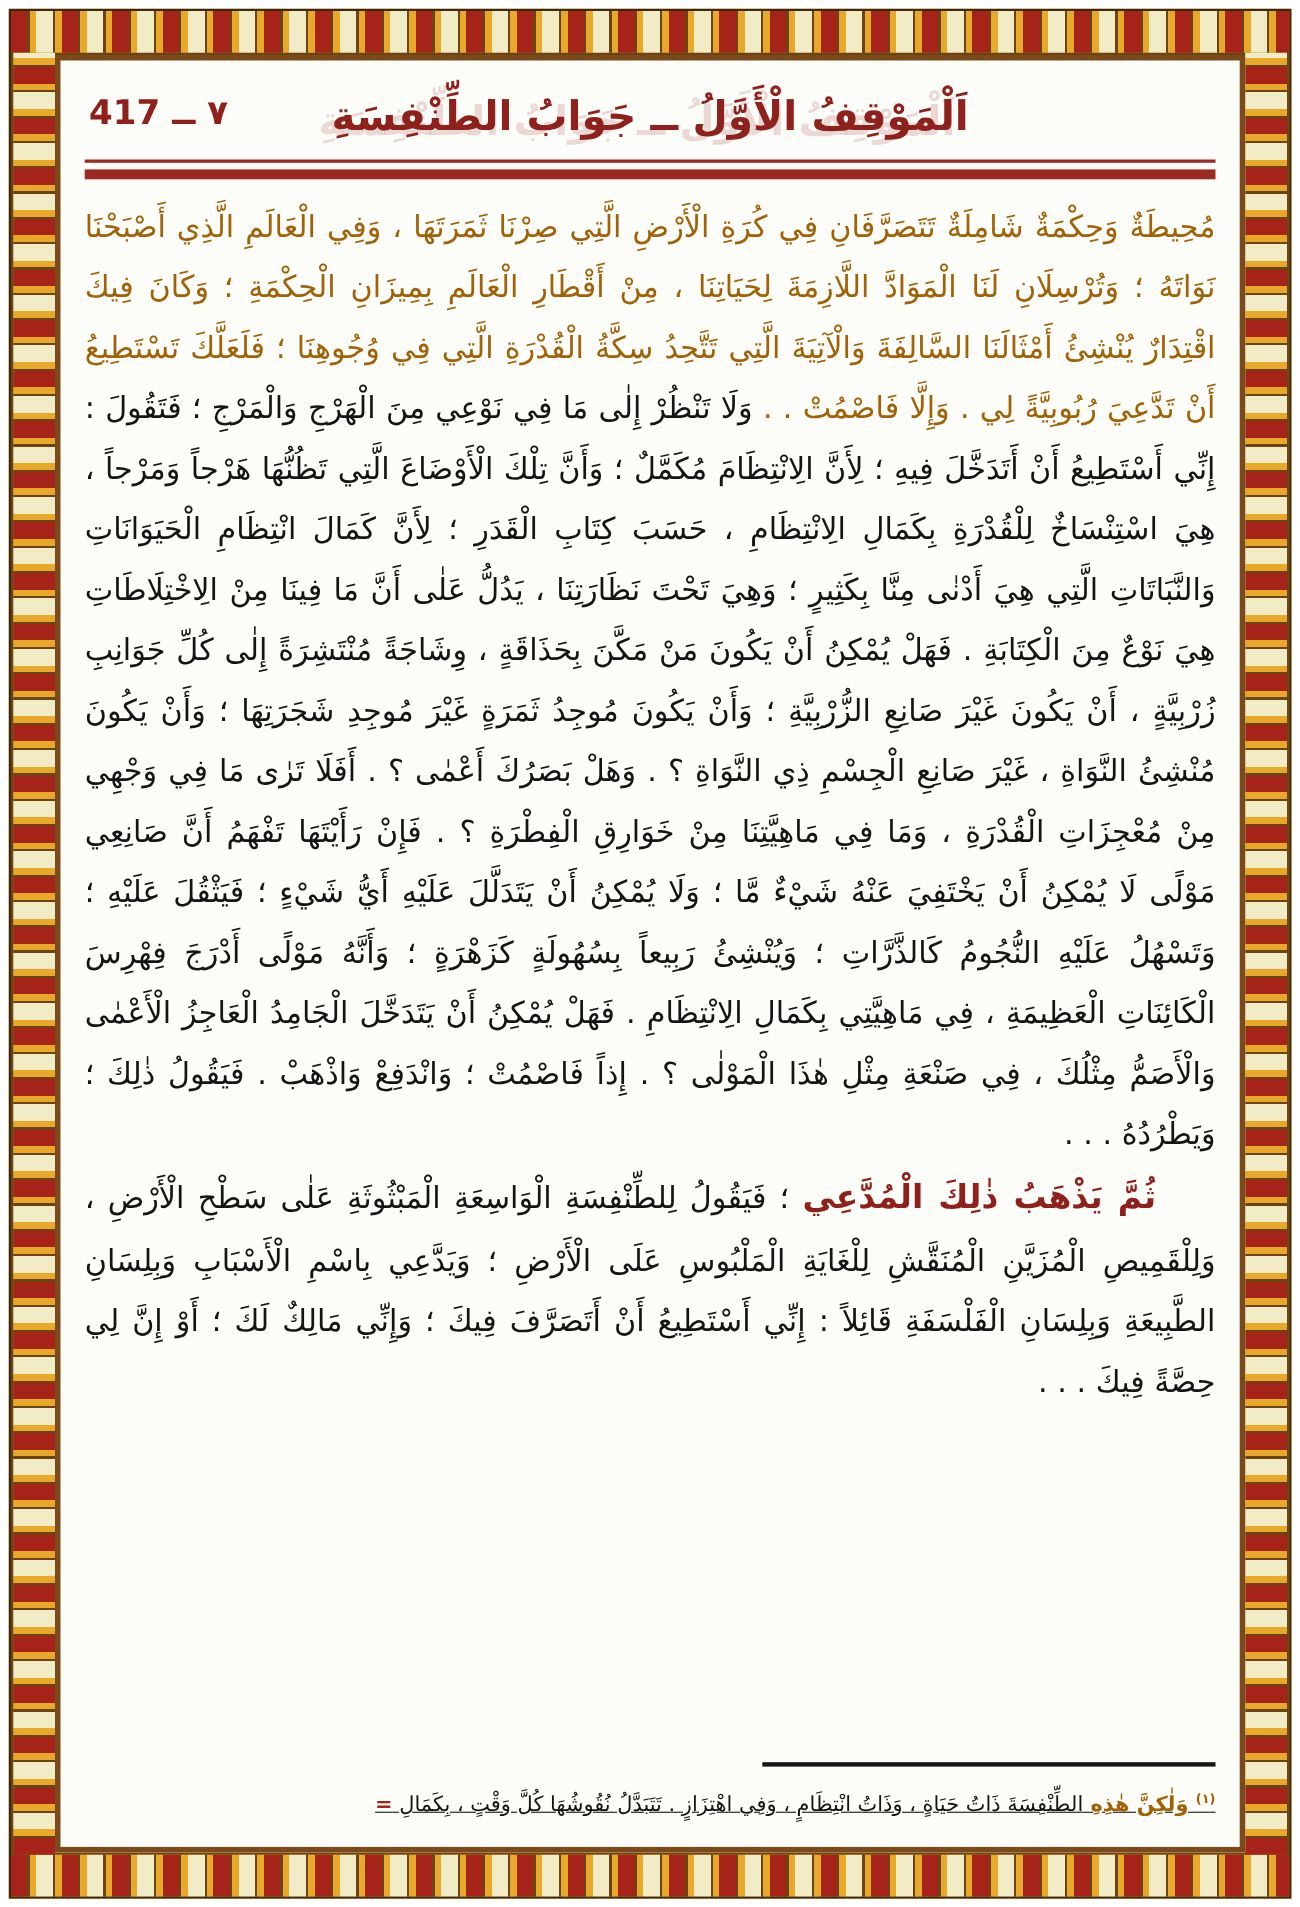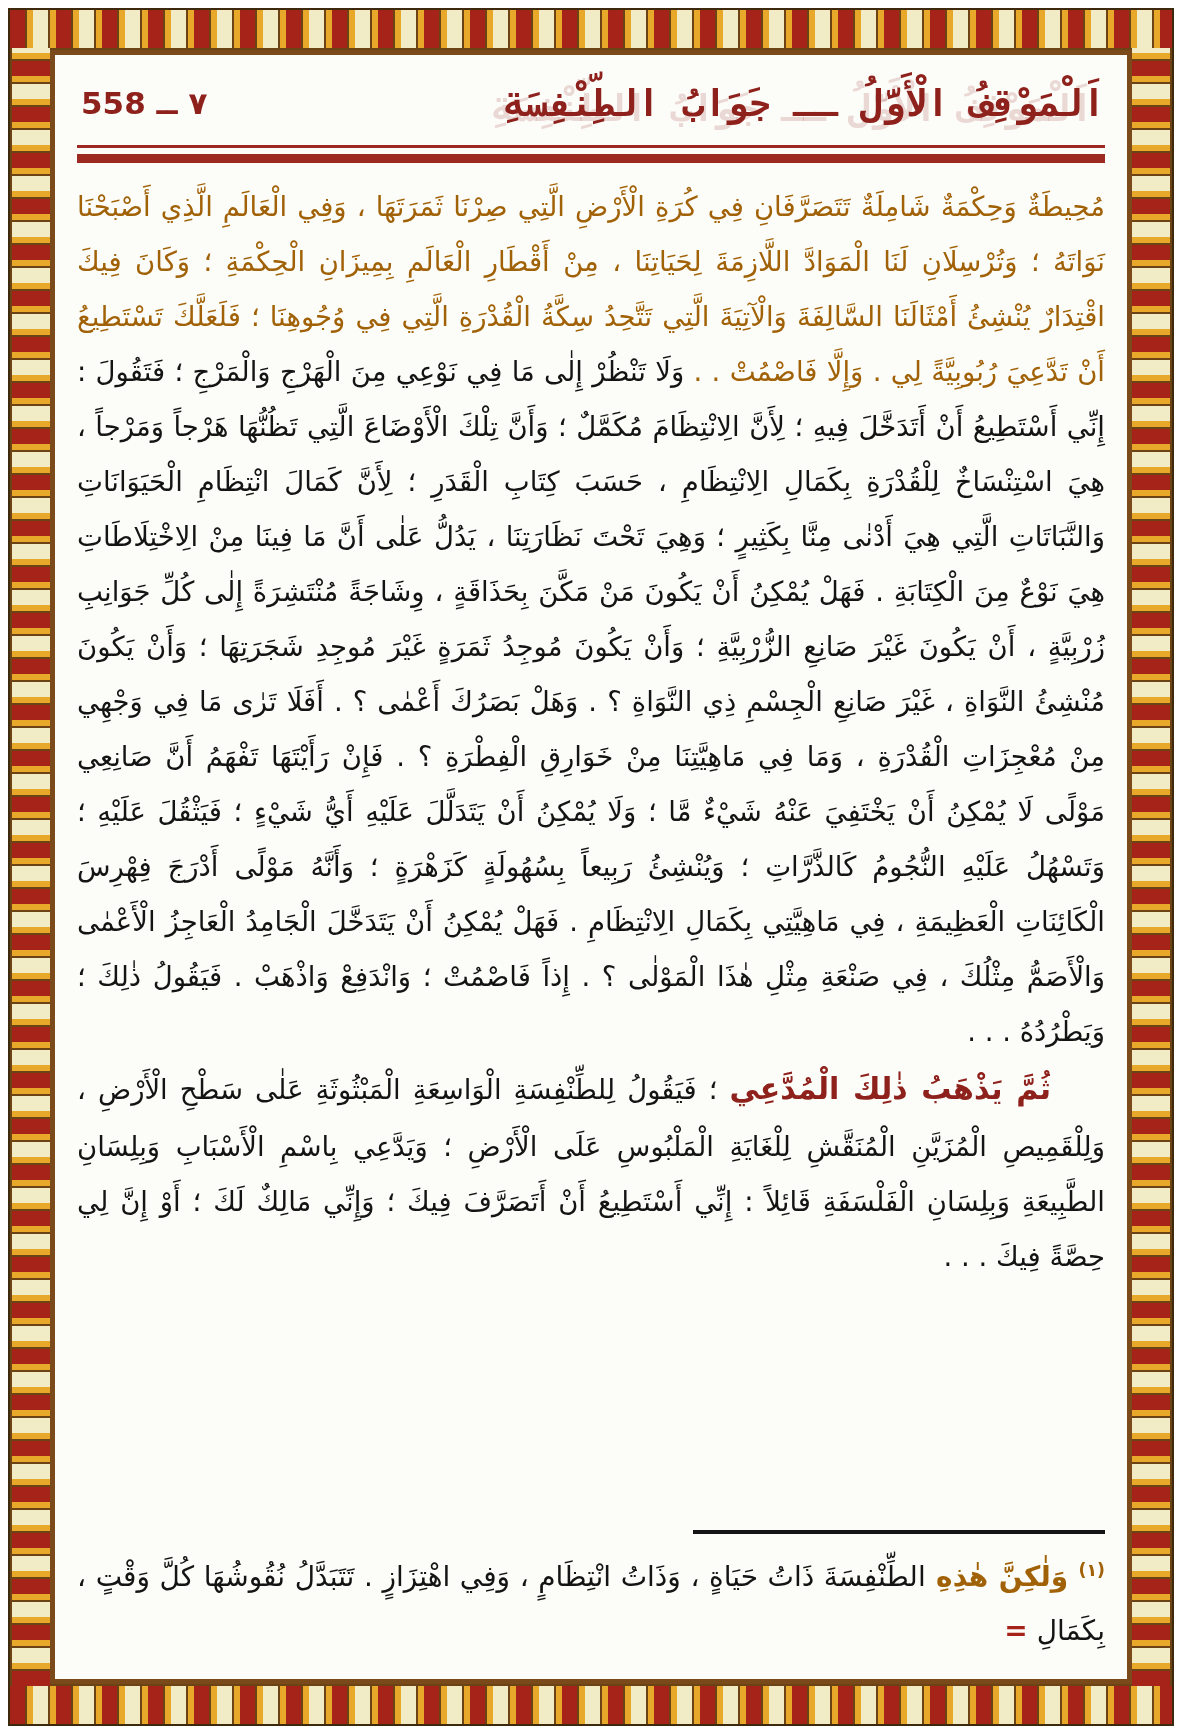--- a/index.html
+++ b/index.html
@@ -43,67 +43,66 @@
     overflow:hidden;
   }
   
   .header-row { position:relative; height:74px; flex:0 0 auto; }
   .page-num {
     position:absolute; left:4px; top:16px;
     font-size:31px; font-weight:bold; color:#8e211c;
     direction:rtl; letter-spacing:2px;
   }
   .title {
-    margin:0; line-height:74px;
+    margin:0; text-align:center; line-height:74px;
     font-size:37px; font-weight:bold; color:#8e211c;
     text-shadow:-12px 5px 0 rgba(142,33,28,0.16);
     white-space:nowrap;
-    font-family:Liberation Mono, monospace;
   }
   .rule-thin { height:3px; background:#9c2a23; margin-top:2px; flex:0 0 auto; }
   .rule-thick { height:9px; background:#9c2a23; margin-top:6px; flex:0 0 auto; }
   
   .bodytext {
     margin-top:16px; flex:0 0 auto;
     font-size:27.5px; line-height:2.0;
     color:#141414;
     text-align:justify;
   }
   .para { margin:0; text-indent:54px; }
   .para.no-indent { text-indent:0; }
   .red { color:#a16207; }
   .red-lead { color:#8e211c; font-weight:bold; font-size:30px;margin-top:24px; }
   .red-para { color:#8e211c; font-weight:bold; }
   sup.note-ref { font-size:0.62em; vertical-align:super; line-height:0; }
   
   .footnote-area { margin-top:auto; flex:0 0 auto; }
   .footnote-sep { width:412px; height:4px; background:#141414; margin-bottom:16px; }
   .footnote {
-    margin:0; font-size:28px; line-height:1.95;
-    color:#141414; text-align:justify;
+    margin:0; font-size:19px; line-height:1.95;
+    color:#141414; text-align:justify;text-decoration:underline;
   }
   .footnote .red { font-weight:bold; }
   .eq-mark { color:#a6231a; font-weight:bold; }
 </style>
 </head>
 <body>
 
 <div class="page">
 
   <div class="frame">
     <div class="band band-h band-top"></div>
     <div class="band band-h band-bottom"></div>
     <div class="band band-v band-left"></div>
     <div class="band band-v band-right"></div>
   </div>
 
   <div class="content-box">
 
     <div class="header-row">
-      <span class="page-num">٧ ــ 558</span>
+      <span class="page-num">٧ ــ 417</span>
       <h1 class="title">اَلْمَوْقِفُ الْأَوَّلُ ــ جَوَابُ الطِّنْفِسَةِ</h1>
     </div>
 
     <div class="rule-thin"></div>
     <div class="rule-thick"></div>
 
     <div class="bodytext">
 
       <p class="para no-indent">
         <span class="red">مُحِيطَةٌ وَحِكْمَةٌ شَامِلَةٌ تَتَصَرَّفَانِ فِي كُرَةِ الْأَرْضِ الَّتِي صِرْنَا ثَمَرَتَهَا ، وَفِي الْعَالَمِ الَّذِي أَصْبَحْنَا نَوَاتَهُ ؛ وَتُرْسِلَانِ لَنَا الْمَوَادَّ اللَّازِمَةَ لِحَيَاتِنَا ، مِنْ أَقْطَارِ الْعَالَمِ بِمِيزَانِ الْحِكْمَةِ ؛ وَكَانَ فِيكَ اقْتِدَارٌ يُنْشِئُ أَمْثَالَنَا السَّالِفَةَ وَالْآتِيَةَ الَّتِي تَتَّحِدُ سِكَّةُ الْقُدْرَةِ الَّتِي فِي وُجُوهِنَا ؛ فَلَعَلَّكَ تَسْتَطِيعُ أَنْ تَدَّعِيَ رُبُوبِيَّةً لِي . وَإِلَّا فَاصْمُتْ . . </span>

